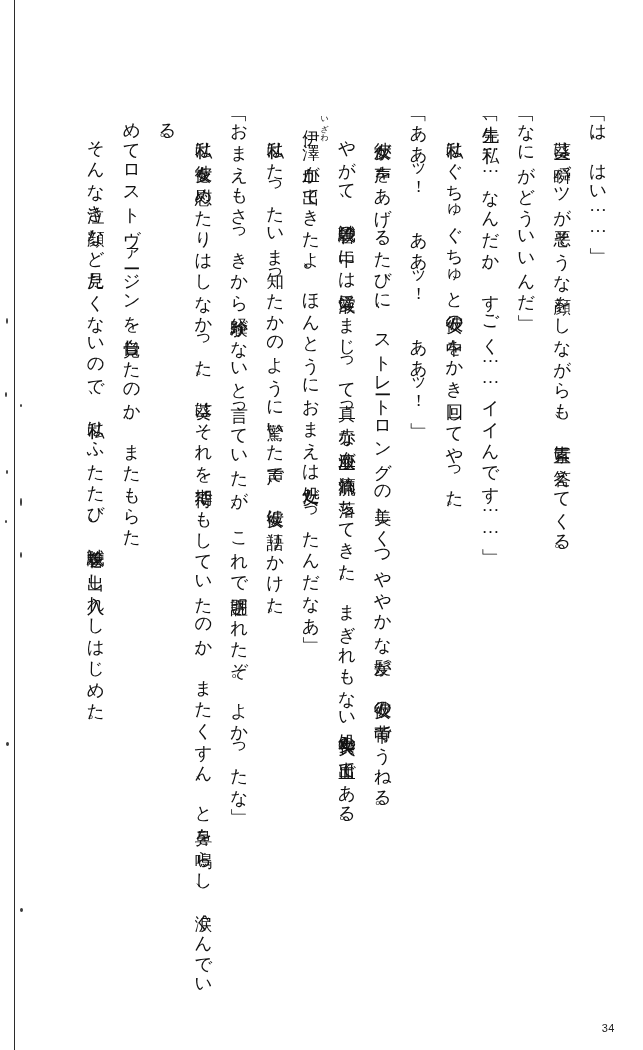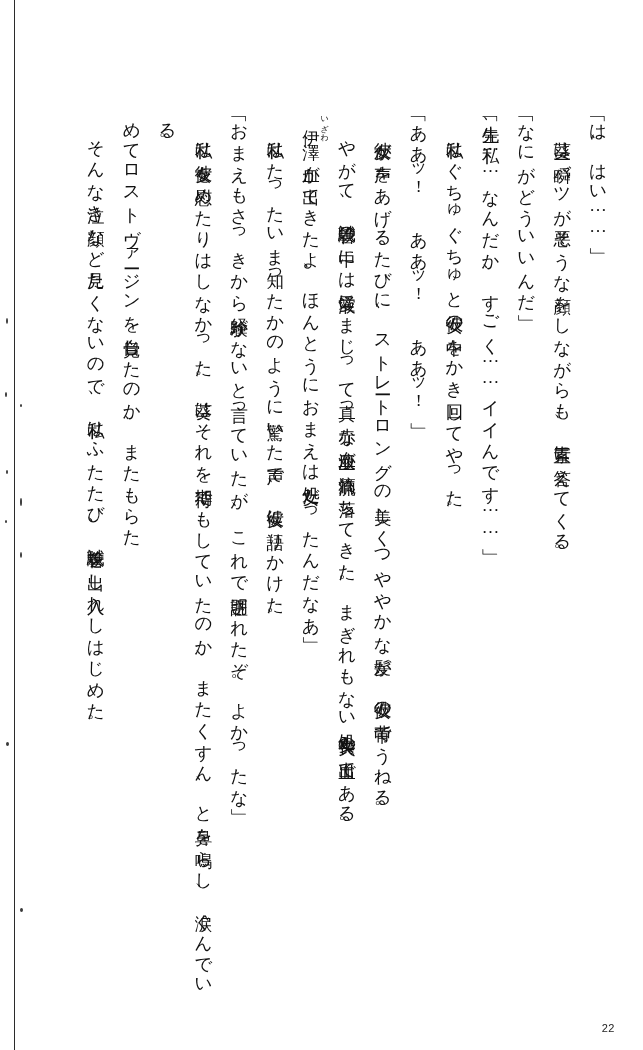--- a/index.html
+++ b/index.html
@@ -108,15 +108,15 @@
     <p>彼女が声をあげるたびに、ストレートロングの美しくつややかな髪が、彼女の背中でうねる。</p>
     <p>やがて、試験管の中には愛液にまじって真っ赤な血液が一滴流れ落ちてきた。まぎれもない処女喪失の出血である。</p>
     <p class="noindent"><ruby>伊澤<rt>いざわ</rt></ruby><span>、血が出てきたよ、ほんとうにおまえは処女だったんだなあ」</span></p>
     <p>私はたったいま知ったかのように驚いた声で、彼女に語りかけた。</p>
     <p class="noindent">「おまえもさっきから経験がないと言っていたが、これで証明されたぞ。よかったな」</p>
     <p>私は彼女を慰めたりはしなかった。葵はそれを期待でもしていたのか、またくすん、と鼻を鳴らし、涙ぐんでいる。</p>
     <p class="noindent">めてロストヴァージンを自覚したのか、またもらた</p>
     <p>そんな泣き顔など見たくないので、私はふたたび、試験管を出し入れしはじめた。</p>
   </div>
 
-  <div class="page-number">22</div>
+  <div class="page-number">34</div>
 
 </div>
 
 </body></html>

